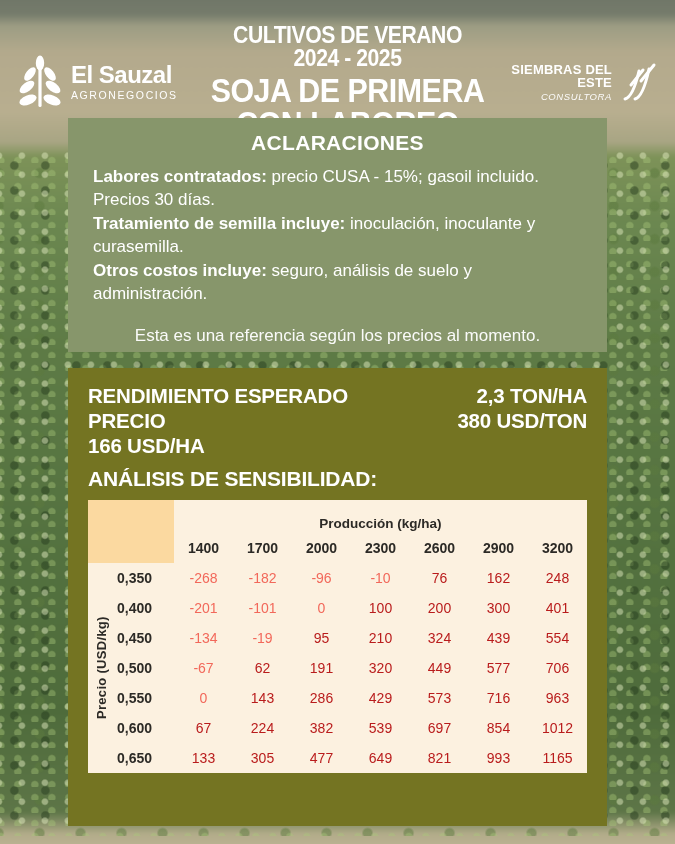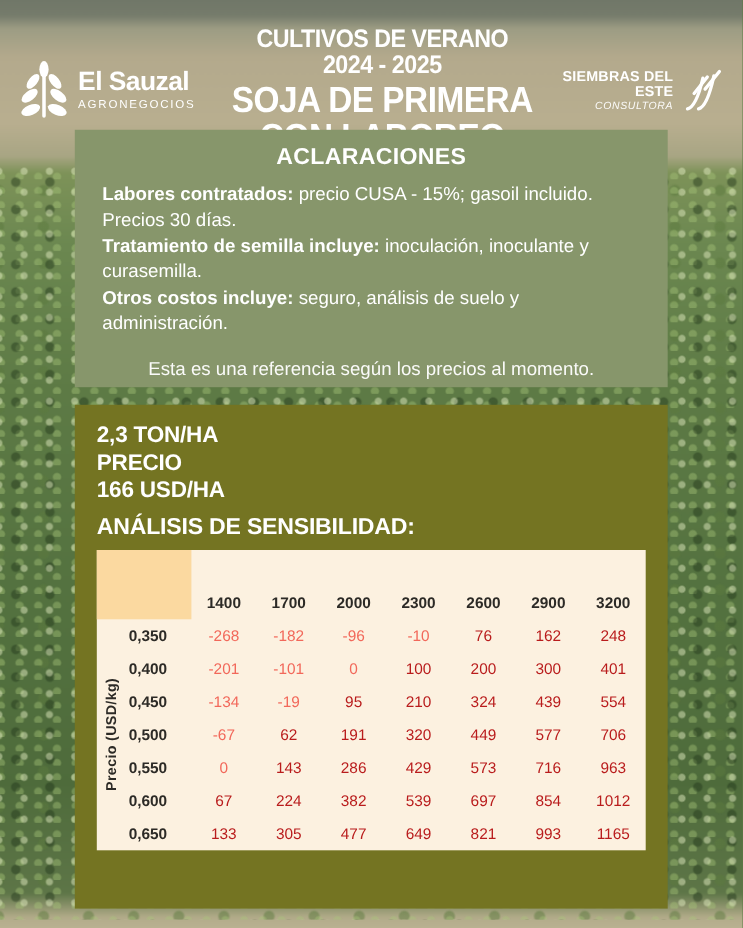--- a/index.html
+++ b/index.html
@@ -141,33 +141,36 @@
   <div class="sage-body">
     <span><b>Labores contratados:</b></span><span> precio CUSA - 15%; gasoil incluido. Precios 30 días.</span><br>
     <span><b>Tratamiento de semilla incluye:</b></span><span> inoculación, inoculante y curasemilla.</span><br>
     <span><b>Otros costos incluye:</b></span><span> seguro, análisis de suelo y administración.</span>
   </div>
   <div class="sage-footnote">Esta es una referencia según los precios al momento.</div>
 </div>
 
 <div class="panel-olive">
   <div class="metric-row">
+    <div><span>RENDIMIENTO ESPERADO</span></div>
     <div class="metric-value">2,3 TON/HA</div>
   </div>
   <div class="metric-row">
     <div><span>PRECIO</span></div>
+    <div class="metric-value">380 USD/TON</div>
   </div>
   <div class="metric-row">
     <div class="metric-value">166 USD/HA</div>
   </div>
 
   <div class="section-title">ANÁLISIS DE SENSIBILIDAD:</div>
 
   <div class="stable">
     <div class="corner"></div>
+    <div class="colgroup">Producción (kg/ha)</div>
     <div class="rowlabel">Precio  (USD/kg)</div>
   <div class="cell colhead" style="grid-area: 2 / 2;">1400</div>
       <div class="cell colhead" style="grid-area: 2 / 3;">1700</div>
       <div class="cell colhead" style="grid-area: 2 / 4;">2000</div>
       <div class="cell colhead" style="grid-area: 2 / 5;">2300</div>
       <div class="cell colhead" style="grid-area: 2 / 6;">2600</div>
       <div class="cell colhead" style="grid-area: 2 / 7;">2900</div>
       <div class="cell colhead" style="grid-area: 2 / 8;">3200</div>
       <div class="cell rowhead" style="grid-area: 3 / 1;">0,350</div>
       <div class="cell val neg" style="grid-area: 3 / 2;">-268</div>

